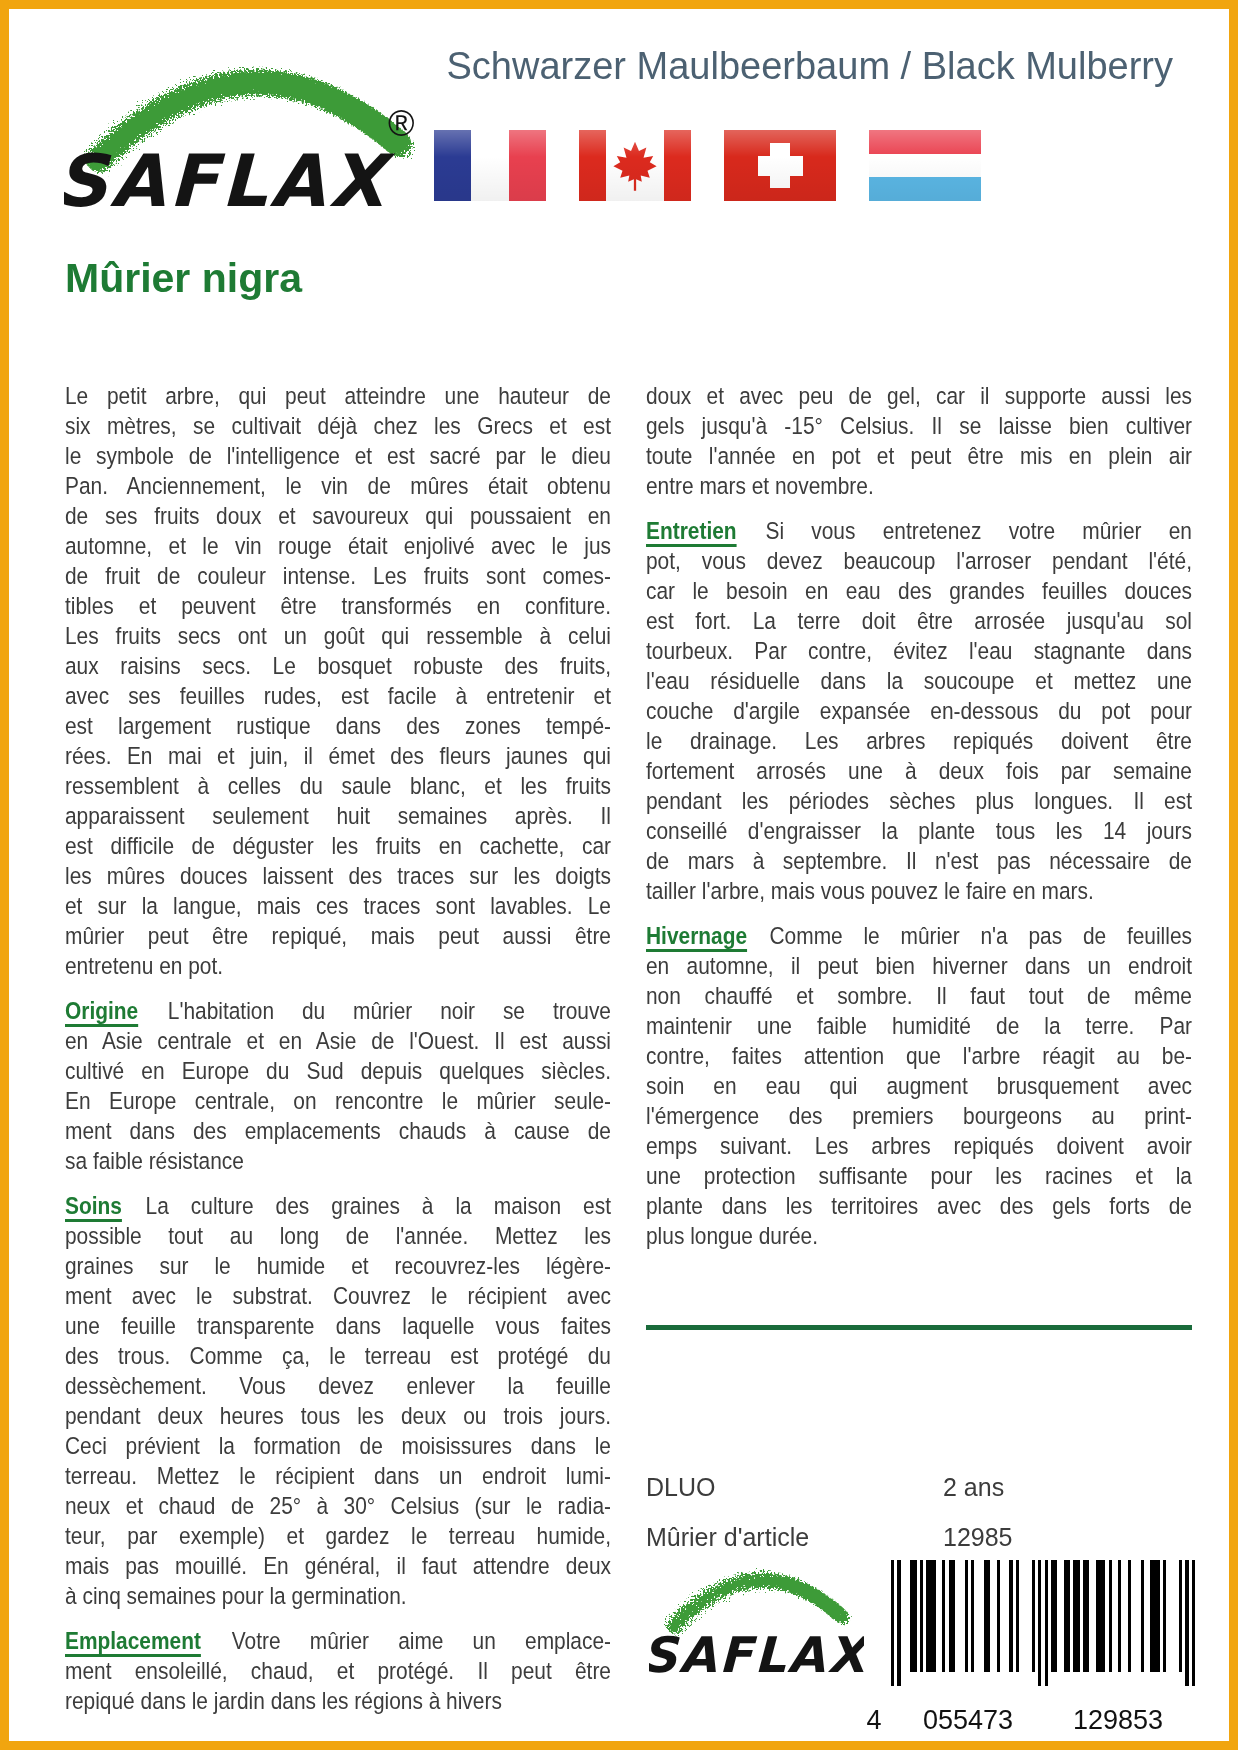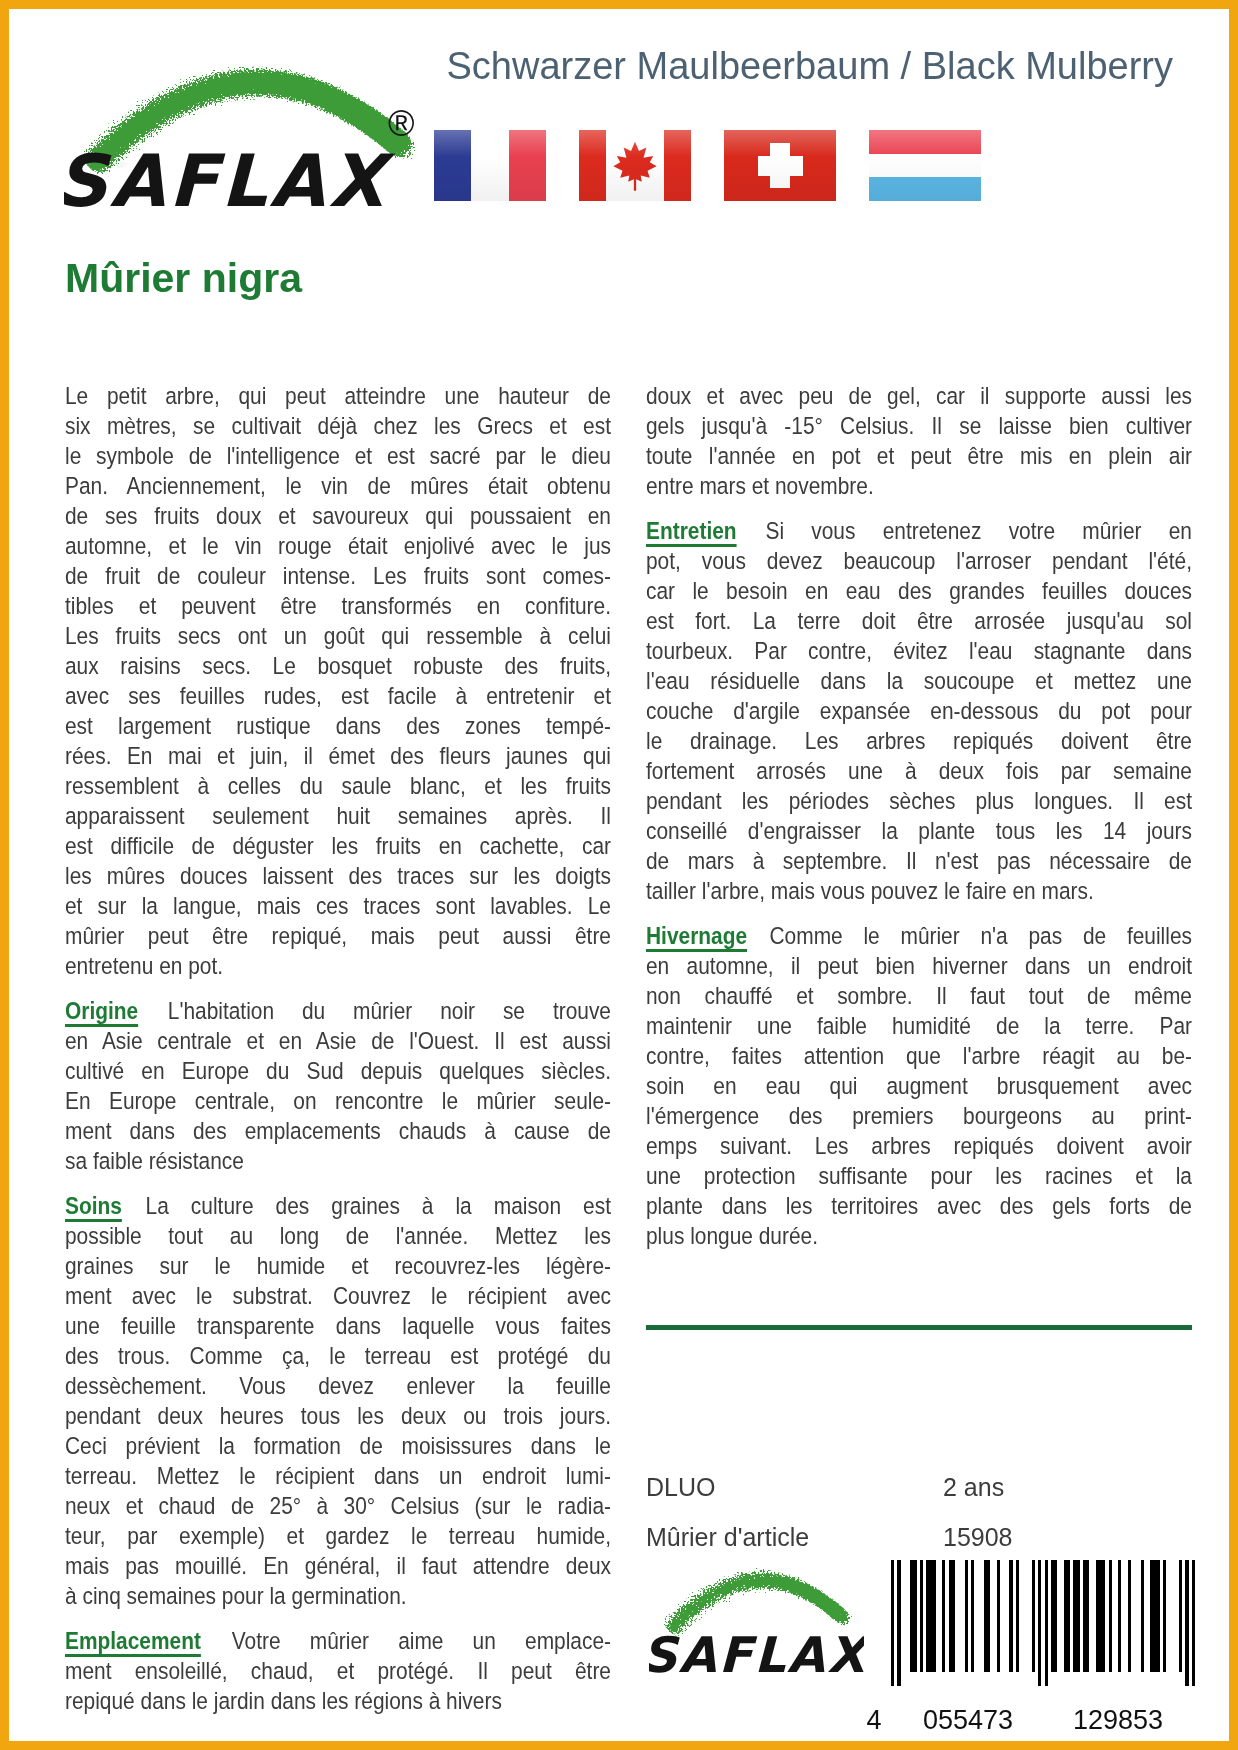--- a/index.html
+++ b/index.html
@@ -202,21 +202,21 @@
         <div class="line">une protection suffisante pour les racines et la</div>
         <div class="line">plante dans les territoires avec des gels forts de</div>
         <div class="line last">plus longue durée.</div>
       </div>
     </div>
 
   <div class="divider"></div>
   <div class="info-label" style="top:1464px">DLUO</div>
   <div class="info-value" style="top:1464px">2 ans</div>
   <div class="info-label" style="top:1514px">Mûrier d'article</div>
-  <div class="info-value" style="top:1514px">15908</div>
+  <div class="info-value" style="top:1514px">12985</div>
 
   <svg class="footer-logo-svg" width="215" height="130" viewBox="0 0 215 130">
     <path d="M 25 72 Q 108 -14 192 62" fill="none" stroke="#3E9B37" stroke-width="15" stroke-linecap="round" filter="url(#chalk)"></path>
     <text x="4" y="118" font-family="DejaVu Sans, sans-serif" font-size="49" font-style="italic" font-weight="bold" letter-spacing="2" fill="#141414" transform="skewX(-4)">SAFLAX</text>
   </svg>
 
   <svg class="barcode-svg" width="350" height="180" viewBox="0 0 350 180" shape-rendering="crispEdges">
     <g id="bars">
         <rect x="37.00" y="2" width="3.20" height="126" fill="#000"></rect>
         <rect x="43.40" y="2" width="3.20" height="126" fill="#000"></rect>

